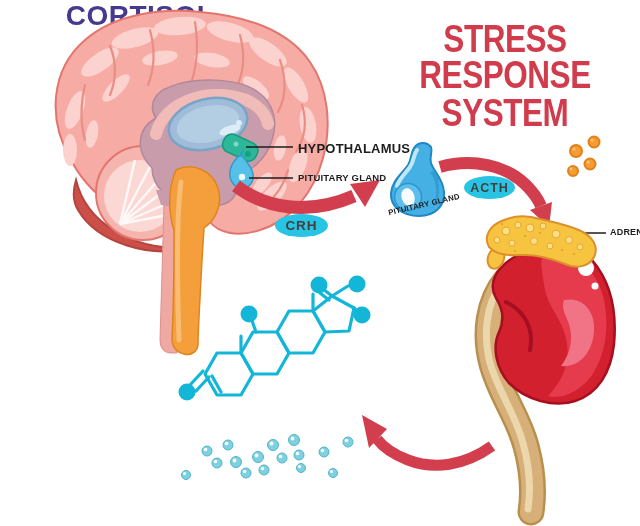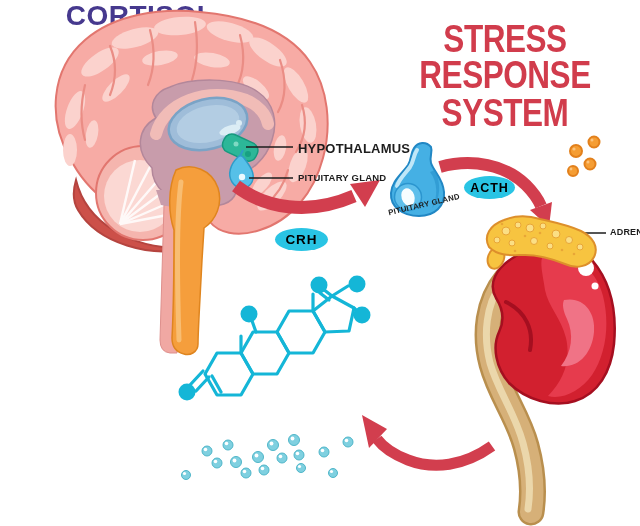--- a/index.html
+++ b/index.html
@@ -11,23 +11,23 @@
   .lbl{position:absolute;font-weight:700;color:#1d1d1d;white-space:nowrap;}
   #title{
     position:absolute;left:298px;top:20px;width:334px;text-align:center;
     color:#d13c4c;font-weight:800;line-height:0.95;letter-spacing:-0.5px;
     transform:scale(0.9,1.1);transform-origin:50% 0;
   }
   #title .t1{font-size:35px;}
   #title .t2{font-size:35px;}
   .pill{
     position:absolute;display:flex;align-items:center;justify-content:center;
-    background:#29c4e4;border-radius:50%;color:#000000;font-weight:700;letter-spacing:1px;
-  }
-  #crh-pill{left:235px;top:228px;width:53px;height:23px;font-size:13.5px;}
+    background:#29c4e4;border-radius:50%;color:#404040;font-weight:700;letter-spacing:1px;
+  }
+  #crh-pill{left:235px;top:214px;width:53px;height:23px;font-size:13.5px;}
   #acth-pill{left:424px;top:176px;width:51px;height:23px;font-size:12.5px;}
   #hypothalamus-label{left:258px;top:141px;font-size:13px;letter-spacing:.2px;}
   #pituitary-label{left:258px;top:172px;font-size:9.5px;letter-spacing:.2px;}
   #pituitary-caption{
     left:341px;top:200px;width:86px;text-align:center;font-size:7.8px;letter-spacing:.2px;
     transform:rotate(-13deg);
   }
   #acth-fullname{
     left:419px;top:125px;width:118px;text-align:center;font-size:8.3px;line-height:1.5;
   }

